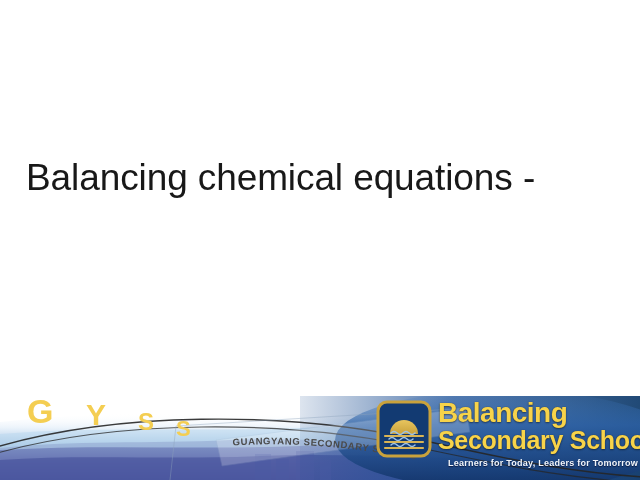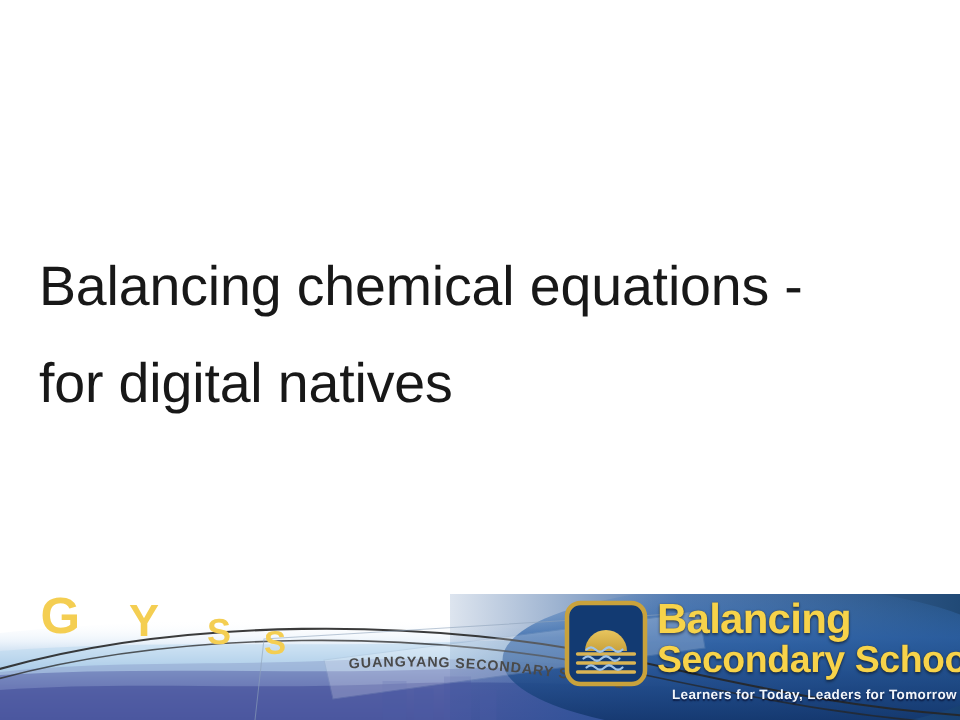--- a/index.html
+++ b/index.html
@@ -24,21 +24,20 @@
     width: 590px;
   }
   .title-line {
     font-family: "Liberation Sans", sans-serif;
     font-size: 37px;
     font-weight: 400;
     line-height: 52px;
     color: #181818;
     letter-spacing: -0.1px;
     white-space: nowrap;
-    margin-top: 13px;
   }
 
   
   #bottom-band {
     position: absolute;
     left: 0;
     top: 396px;
     width: 640px;
     height: 84px;
     overflow: hidden;
@@ -124,21 +123,20 @@
     text-align: right;
   }
 </style>
 </head>
 <body>
 
 <div id="slide">
 
   <div id="title-block">
     <div class="title-line">Balancing chemical equations -</div>
-    <div class="title-line">for digital natives</div>
   </div>
 
   <div id="bottom-band">
     <svg width="640" height="84" viewBox="0 0 640 84">
       <defs>
         <linearGradient id="wc-v" x1="0" y1="0" x2="0" y2="1">
           <stop offset="0%" stop-color="#ffffff" stop-opacity="0"></stop>
           <stop offset="22%" stop-color="#e8f1fa" stop-opacity="0.85"></stop>
           <stop offset="48%" stop-color="#9dc0e2" stop-opacity="0.95"></stop>
           <stop offset="75%" stop-color="#6a7ebb" stop-opacity="0.95"></stop>

